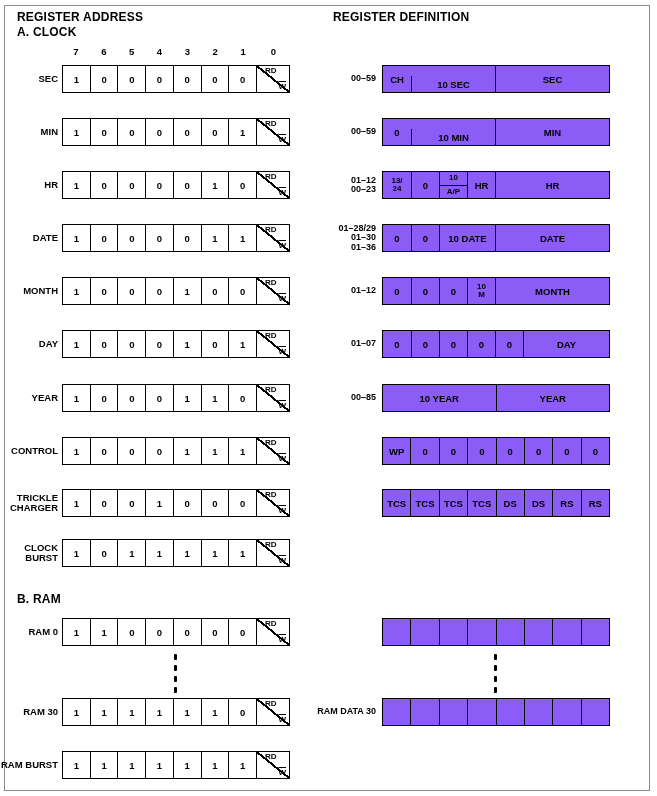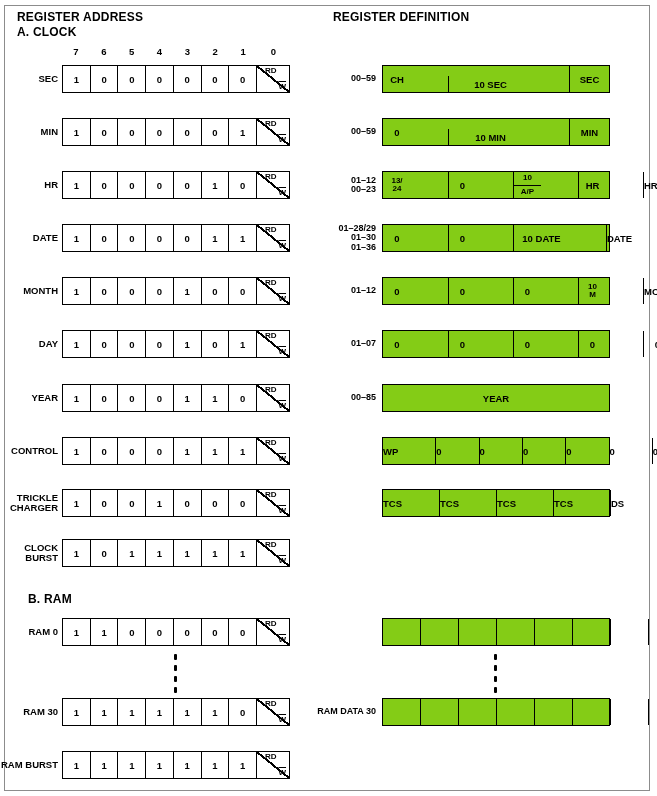--- a/index.html
+++ b/index.html
@@ -5,21 +5,21 @@
   html,body{margin:0;padding:0;background:#fff;}
   .page{position:relative;width:657px;height:796px;background:#ffffff;
         font-family:"Liberation Sans",sans-serif;font-weight:bold;color:#000;overflow:hidden;}
   .frame{position:absolute;left:4px;top:5px;right:7px;bottom:5px;border:1px solid #8c8c8c;}
   .title{position:absolute;font-size:12px;letter-spacing:.2px;white-space:nowrap;}
   .alabel{position:absolute;left:0;width:58px;height:28px;display:flex;align-items:center;
           justify-content:flex-end;text-align:right;font-size:9.5px;line-height:10px;}
   .abox{position:absolute;left:62px;width:228px;height:28px;display:flex;
         border:1.5px solid #000;box-sizing:border-box;background:#fff;}
   .rbox{position:absolute;left:382px;width:228px;height:28px;display:flex;
-        border:1.5px solid #000;box-sizing:border-box;background:#84cc16;gap:37px;}
+        border:1.5px solid #000;box-sizing:border-box;background:#8b5cf6;}
   .rlabel{position:absolute;left:280px;width:96px;height:28px;display:flex;flex-direction:column;
           justify-content:center;align-items:flex-end;text-align:right;font-size:9px;line-height:9.5px;}
   .cell{border-left:1.5px solid #000;box-sizing:border-box;display:flex;align-items:center;
         justify-content:center;font-size:9.5px;}
   .cell:first-child{border-left:none;}
   .bit{flex:1;}
   .u1{width:28px;flex:none;}
   .u2{width:56px;flex:none;}
   .u3{width:84px;flex:none;margin-top:10px;}
   .u4{flex:1;}
@@ -39,21 +39,21 @@
 </style>
 </head>
 <body>
 
 <div class="page">
   <div class="frame"></div>
 
   <div class="title" style="left:17px;top:10px">REGISTER ADDRESS</div>
   <div class="title" style="left:17px;top:25px">A. CLOCK</div>
   <div class="title" style="left:333px;top:10px">REGISTER DEFINITION</div>
-  <div class="title" style="left:28px;top:592px">B. RAM</div>
+  <div class="title" style="left:17px;top:592px">B. RAM</div>
 
   <div class="bitnums">
     <span>7</span>
     <span>6</span>
     <span>5</span>
     <span>4</span>
     <span>3</span>
     <span>2</span>
     <span>1</span>
     <span class="last">0</span>
@@ -332,20 +332,21 @@
     <div class="cell u1">0</div>
     <div class="cell u1">0</div>
     <div class="cell u1">0</div>
     <div class="cell u4">DAY</div>
   </div>
 
   <div class="rlabel" style="top:384px">
     <div>00–85</div>
   </div>
   <div class="rbox" style="top:384px">
+    <div class="cell u4">10 YEAR</div>
     <div class="cell u4">YEAR</div>
   </div>
 
   <div class="rbox" style="top:437px">
     <div class="cell bit">WP</div>
     <div class="cell bit">0</div>
     <div class="cell bit">0</div>
     <div class="cell bit">0</div>
     <div class="cell bit">0</div>
     <div class="cell bit">0</div>

